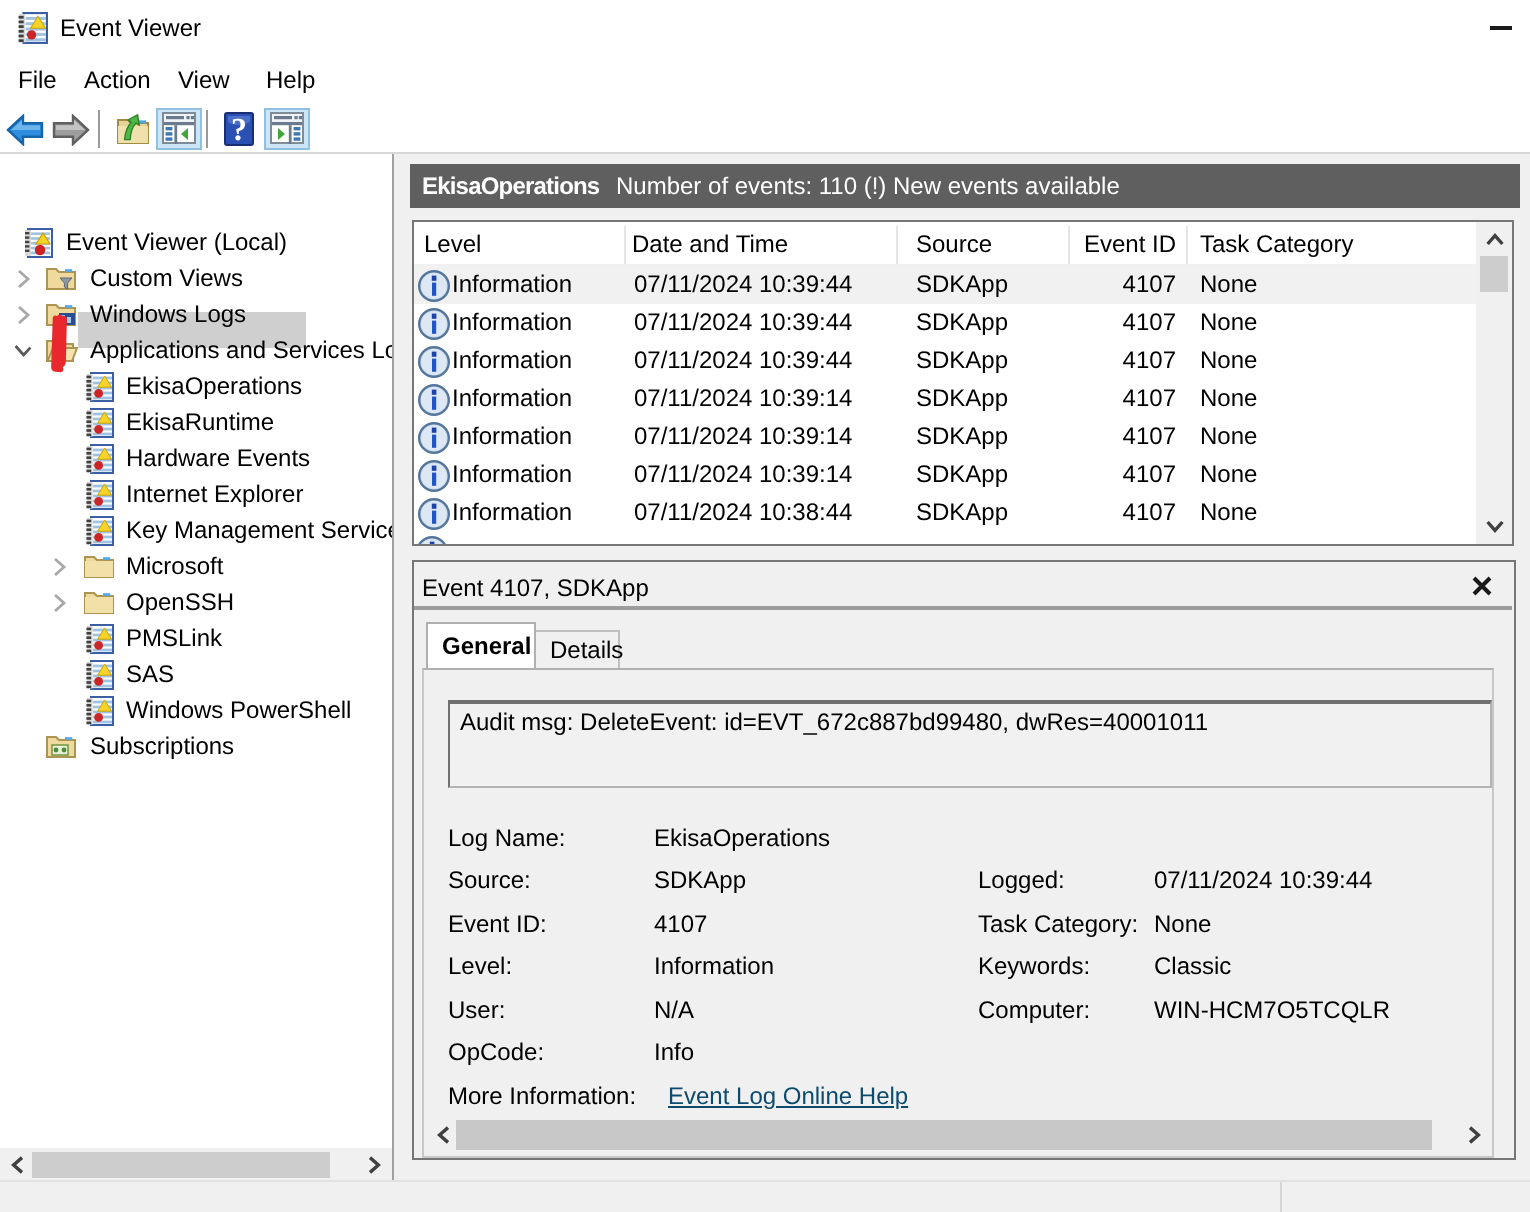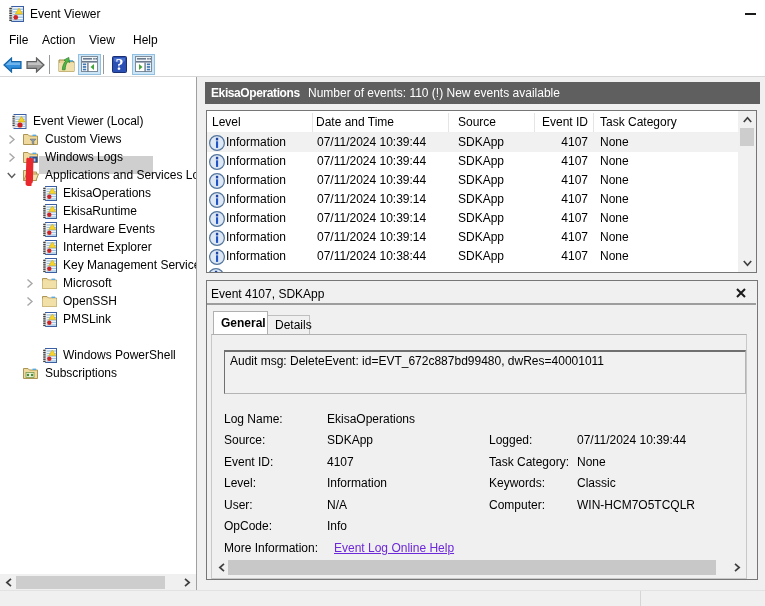--- a/index.html
+++ b/index.html
@@ -18,21 +18,21 @@
 .trow .lbl { position:absolute; top:0; }
 .ticon { position:absolute; top:2px; }
 
 #dhead { left:205px; top:82px; width:555px; height:22px; background:#5f5f5f; color:#fff; line-height:22px; }
 #tablebox { left:206px; top:110px; width:551px; height:163px; background:#fff; border:1px solid #767676; }
 #bottombox { left:206px; top:280px; width:552px; height:300px; background:#f0f0f0; border:1px solid #767676; }
 .colline { position:absolute; top:2px; height:19px; width:1px; background:#e5e5e5; }
 .hcell { position:absolute; top:0; height:23px; line-height:23px; }
 .rrow { position:absolute; left:0; width:532px; height:19px; }
 .rcell { position:absolute; top:0; height:19px; line-height:19px; }
-a.link { color:#6d28d9; }
+a.link { color:#0c4a6e; }
 </style>
 </head>
 <body>
 <svg width="0" height="0" style="position:absolute">
   <defs>
     <symbol id="logicon" viewBox="0 0 15 15">
       <rect x="3.5" y="0.5" width="11" height="14" fill="#fff" stroke="#3a5fa5" stroke-width="1"></rect>
       <rect x="4.5" y="2.3" width="9.5" height="1.4" fill="#9fc3e0"></rect>
       <rect x="4.5" y="4.8" width="9.5" height="1.4" fill="#9fc3e0"></rect>
       <rect x="4.5" y="7.3" width="9.5" height="1.4" fill="#9fc3e0"></rect>
@@ -238,20 +238,26 @@
             <path d="M0.5 4.5 L14.5 4.5 L14.5 12.5 L0.5 12.5 Z" fill="#f2e0a9"></path>
           </svg></span>
         <span class="lbl" style="left:63px;">OpenSSH</span>
       </div>
     <div class="trow" style="top:205px;">
         <span class="ticon" style="left:42px;"><svg width="15" height="15">
             <use href="#logicon"></use>
           </svg></span>
         <span class="lbl" style="left:63px;">PMSLink</span>
       </div>
+    <div class="trow" style="top:223px;">
+        <span class="ticon" style="left:42px;"><svg width="15" height="15">
+            <use href="#logicon"></use>
+          </svg></span>
+        <span class="lbl" style="left:63px;">SAS</span>
+      </div>
     <div class="trow" style="top:241px;">
         <span class="ticon" style="left:42px;"><svg width="15" height="15">
             <use href="#logicon"></use>
           </svg></span>
         <span class="lbl" style="left:63px;">Windows PowerShell</span>
       </div>
     <div class="trow" style="top:259px;">
         <span class="ticon" style="left:23px;"><svg width="15" height="14" viewBox="0 0 15 14">
             <path d="M0.5 2.5 L5 2.5 L6.5 4 L14.5 4 L14.5 12.5 L0.5 12.5 Z" fill="#efd99c" stroke="#ac9552" stroke-width="1"></path>
             <rect x="9.5" y="2.6" width="3.6" height="1.4" fill="#55a8e2"></rect>

